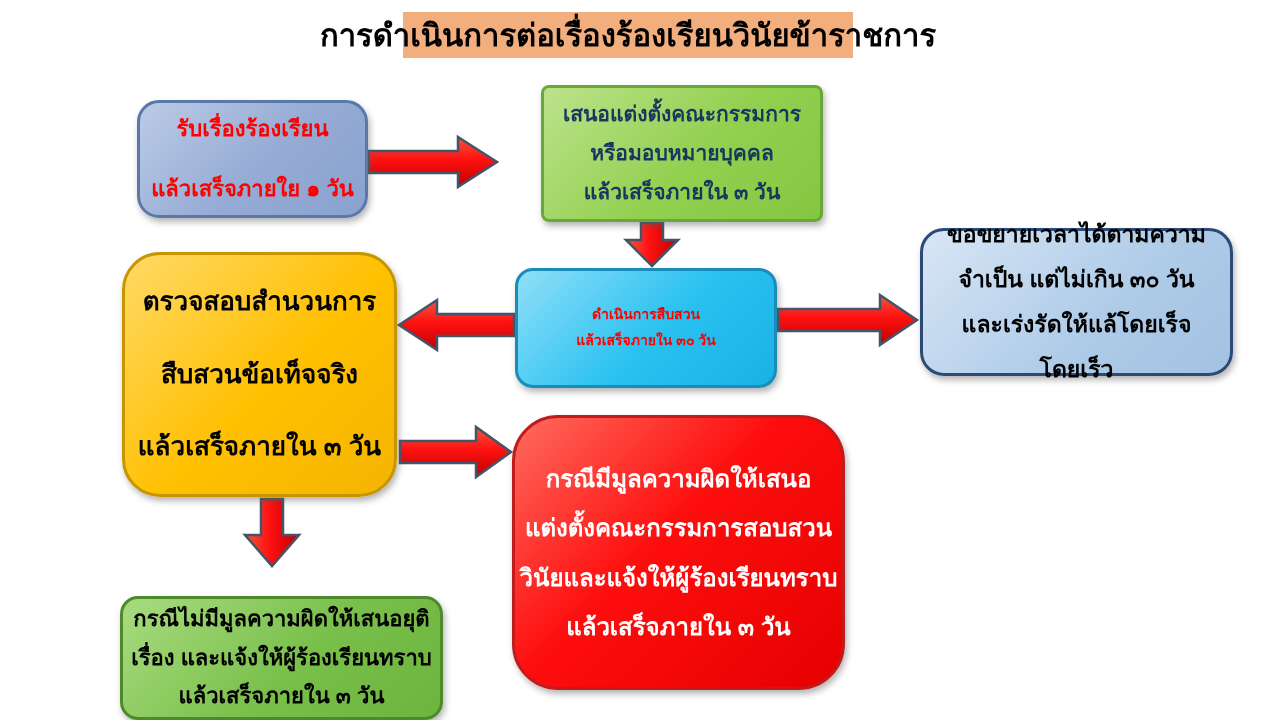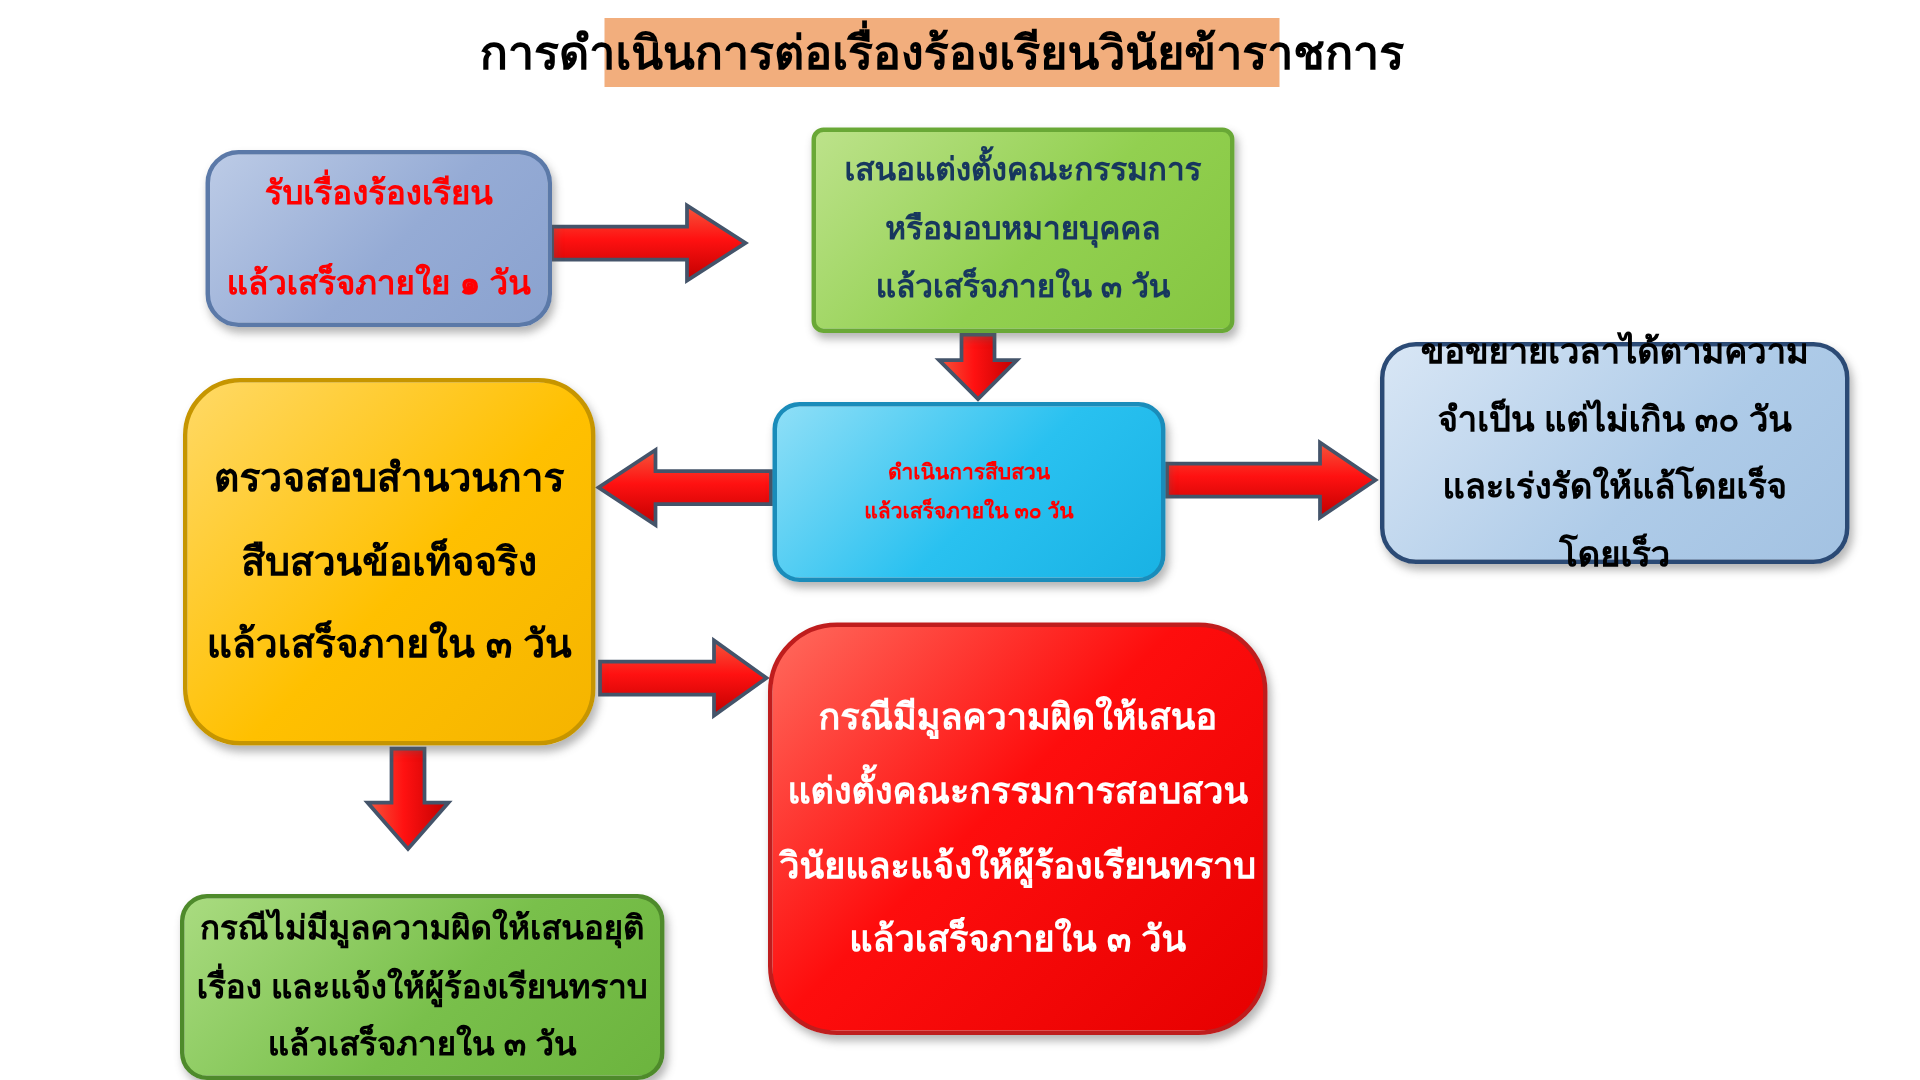--- a/index.html
+++ b/index.html
@@ -35,21 +35,21 @@
   
   .n-investigate{
     left:515px;top:268px;width:262px;height:120px;border-radius:18px;
     background:linear-gradient(135deg,#8fdff7 0%,#29c1f0 55%,#19b2e4 100%);
     border:3px solid #1a8cba;color:#ff0000;font-size:14px;line-height:1.85;
   }
   
   .n-review{
     left:122px;top:252px;width:275px;height:245px;border-radius:38px;
     background:linear-gradient(135deg,#ffd966 0%,#ffc000 55%,#f5b400 100%);
-    border:3px solid #c69500;color:#000000;font-size:26px;line-height:2.15;
+    border:3px solid #c69500;color:#000000;font-size:26px;line-height:2.15;gap:17px;
   }
   
   .n-extend{
     left:920px;top:228px;width:313px;height:148px;border-radius:24px;
     background:linear-gradient(135deg,#d8e6f5 0%,#aecbe8 60%,#a3c2e2 100%);
     border:3px solid #2b4a75;color:#000000;font-size:23px;line-height:1.95;
   }
   
   .n-nofault{
     left:120px;top:596px;width:323px;height:124px;border-radius:18px;

